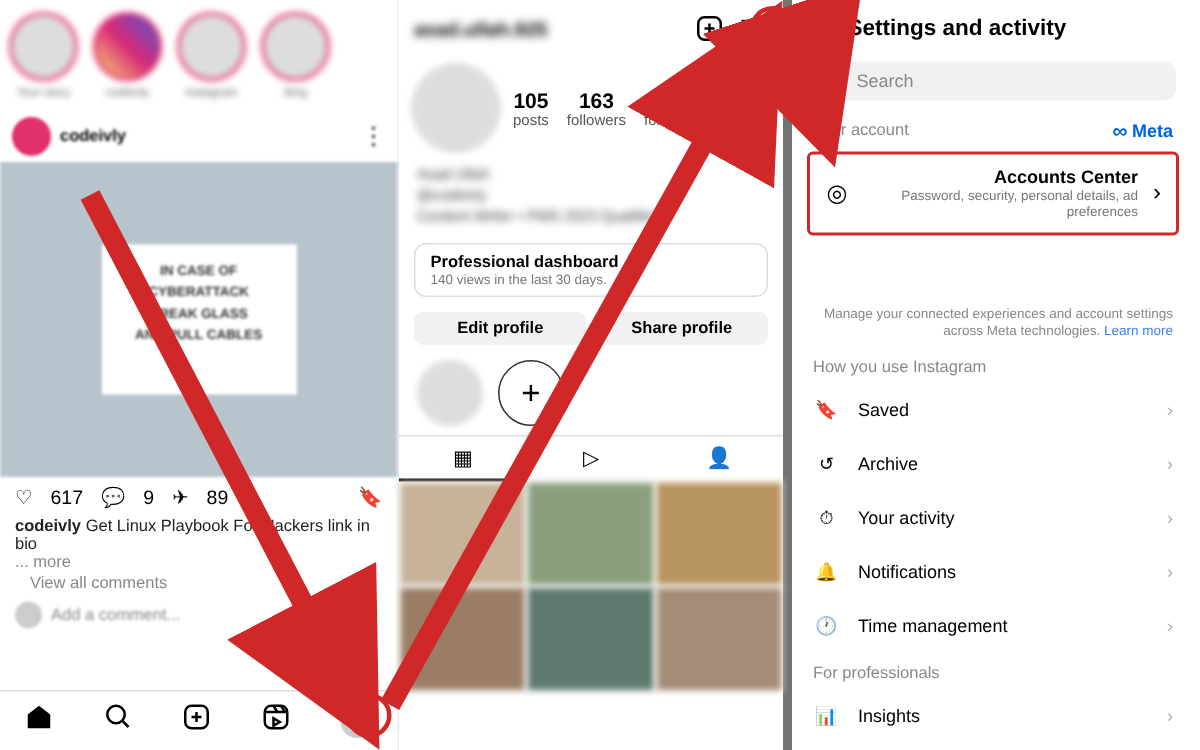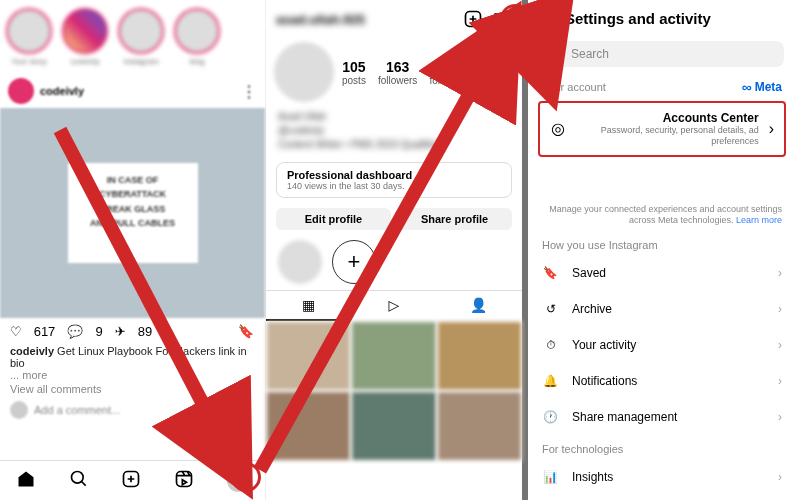--- a/index.html
+++ b/index.html
@@ -18,21 +18,21 @@
   .post-head { display:flex; align-items:center; padding:4px 8px; gap:6px; filter:blur(1px);}
   .post-head .av { width:26px; height:26px; border-radius:50%; background:#e1306c; }
   .post-head .nm { font-size:11px; font-weight:600; }
   .post-head .dots { margin-left:auto; font-size:16px; }
   .post-img { width:100%; height:210px; background:#b8c4cc; display:flex; align-items:center; justify-content:center; filter:blur(1px);}
   .paper { background:#fff; width:130px; height:100px; padding:10px; font-size:9px; color:#333; text-align:center; line-height:1.6; font-weight:600;}
   .actions { display:flex; align-items:center; gap:12px; padding:6px 10px; font-size:13px;}
   .actions .fill { flex:1; }
   .cap { padding:0 10px; font-size:11px; color:#222; }
   .cap .more { color:#888; }
-  .vc  { padding:2px 10px; font-size:11px; color:#888; }
+  .vc  { padding:2px 20px; font-size:11px; color:#888; }
   .addc{ display:flex; align-items:center; gap:6px; padding:4px 10px; font-size:11px; color:#888; filter:blur(1px);}
   .addc .sm { width:18px; height:18px; border-radius:50%; background:#ccc;}
   .tabbar { position:absolute; bottom:0; left:0; width:100%; height:40px; display:flex; align-items:center; justify-content:space-around; border-top:1px solid #ddd; background:#fff;}
   .tabbar svg { width:20px; height:20px; }
   .tabbar .prof { width:22px; height:22px; border-radius:50%; background:#ccc; }
 
   
   .p2-top { display:flex; align-items:center; gap:6px; padding:8px 10px; font-size:13px; font-weight:600; }
   .p2-top .nm { filter:blur(3px); flex:1; }
   .p2-top .ibtn { width:22px; height:22px; display:flex; align-items:center; justify-content:center;}
@@ -262,25 +262,25 @@
       <span>Your activity</span>
       <span class="chev">›</span>
     </div>
   <div class="row">
       <span class="ic">🔔</span>
       <span>Notifications</span>
       <span class="chev">›</span>
     </div>
   <div class="row">
       <span class="ic">🕐</span>
-      <span>Share management</span>
+      <span>Time management</span>
       <span class="chev">›</span>
     </div>
   <div class="sect-label">
-      <span>For technologies</span>
+      <span>For professionals</span>
     </div>
   <div class="row">
       <span class="ic">📊</span>
       <span>Insights</span>
       <span class="chev">›</span>
     </div>
   <div class="row">
       <span class="ic">🗓</span>
       <span>Scheduled content</span>
       <span class="chev">›</span>

